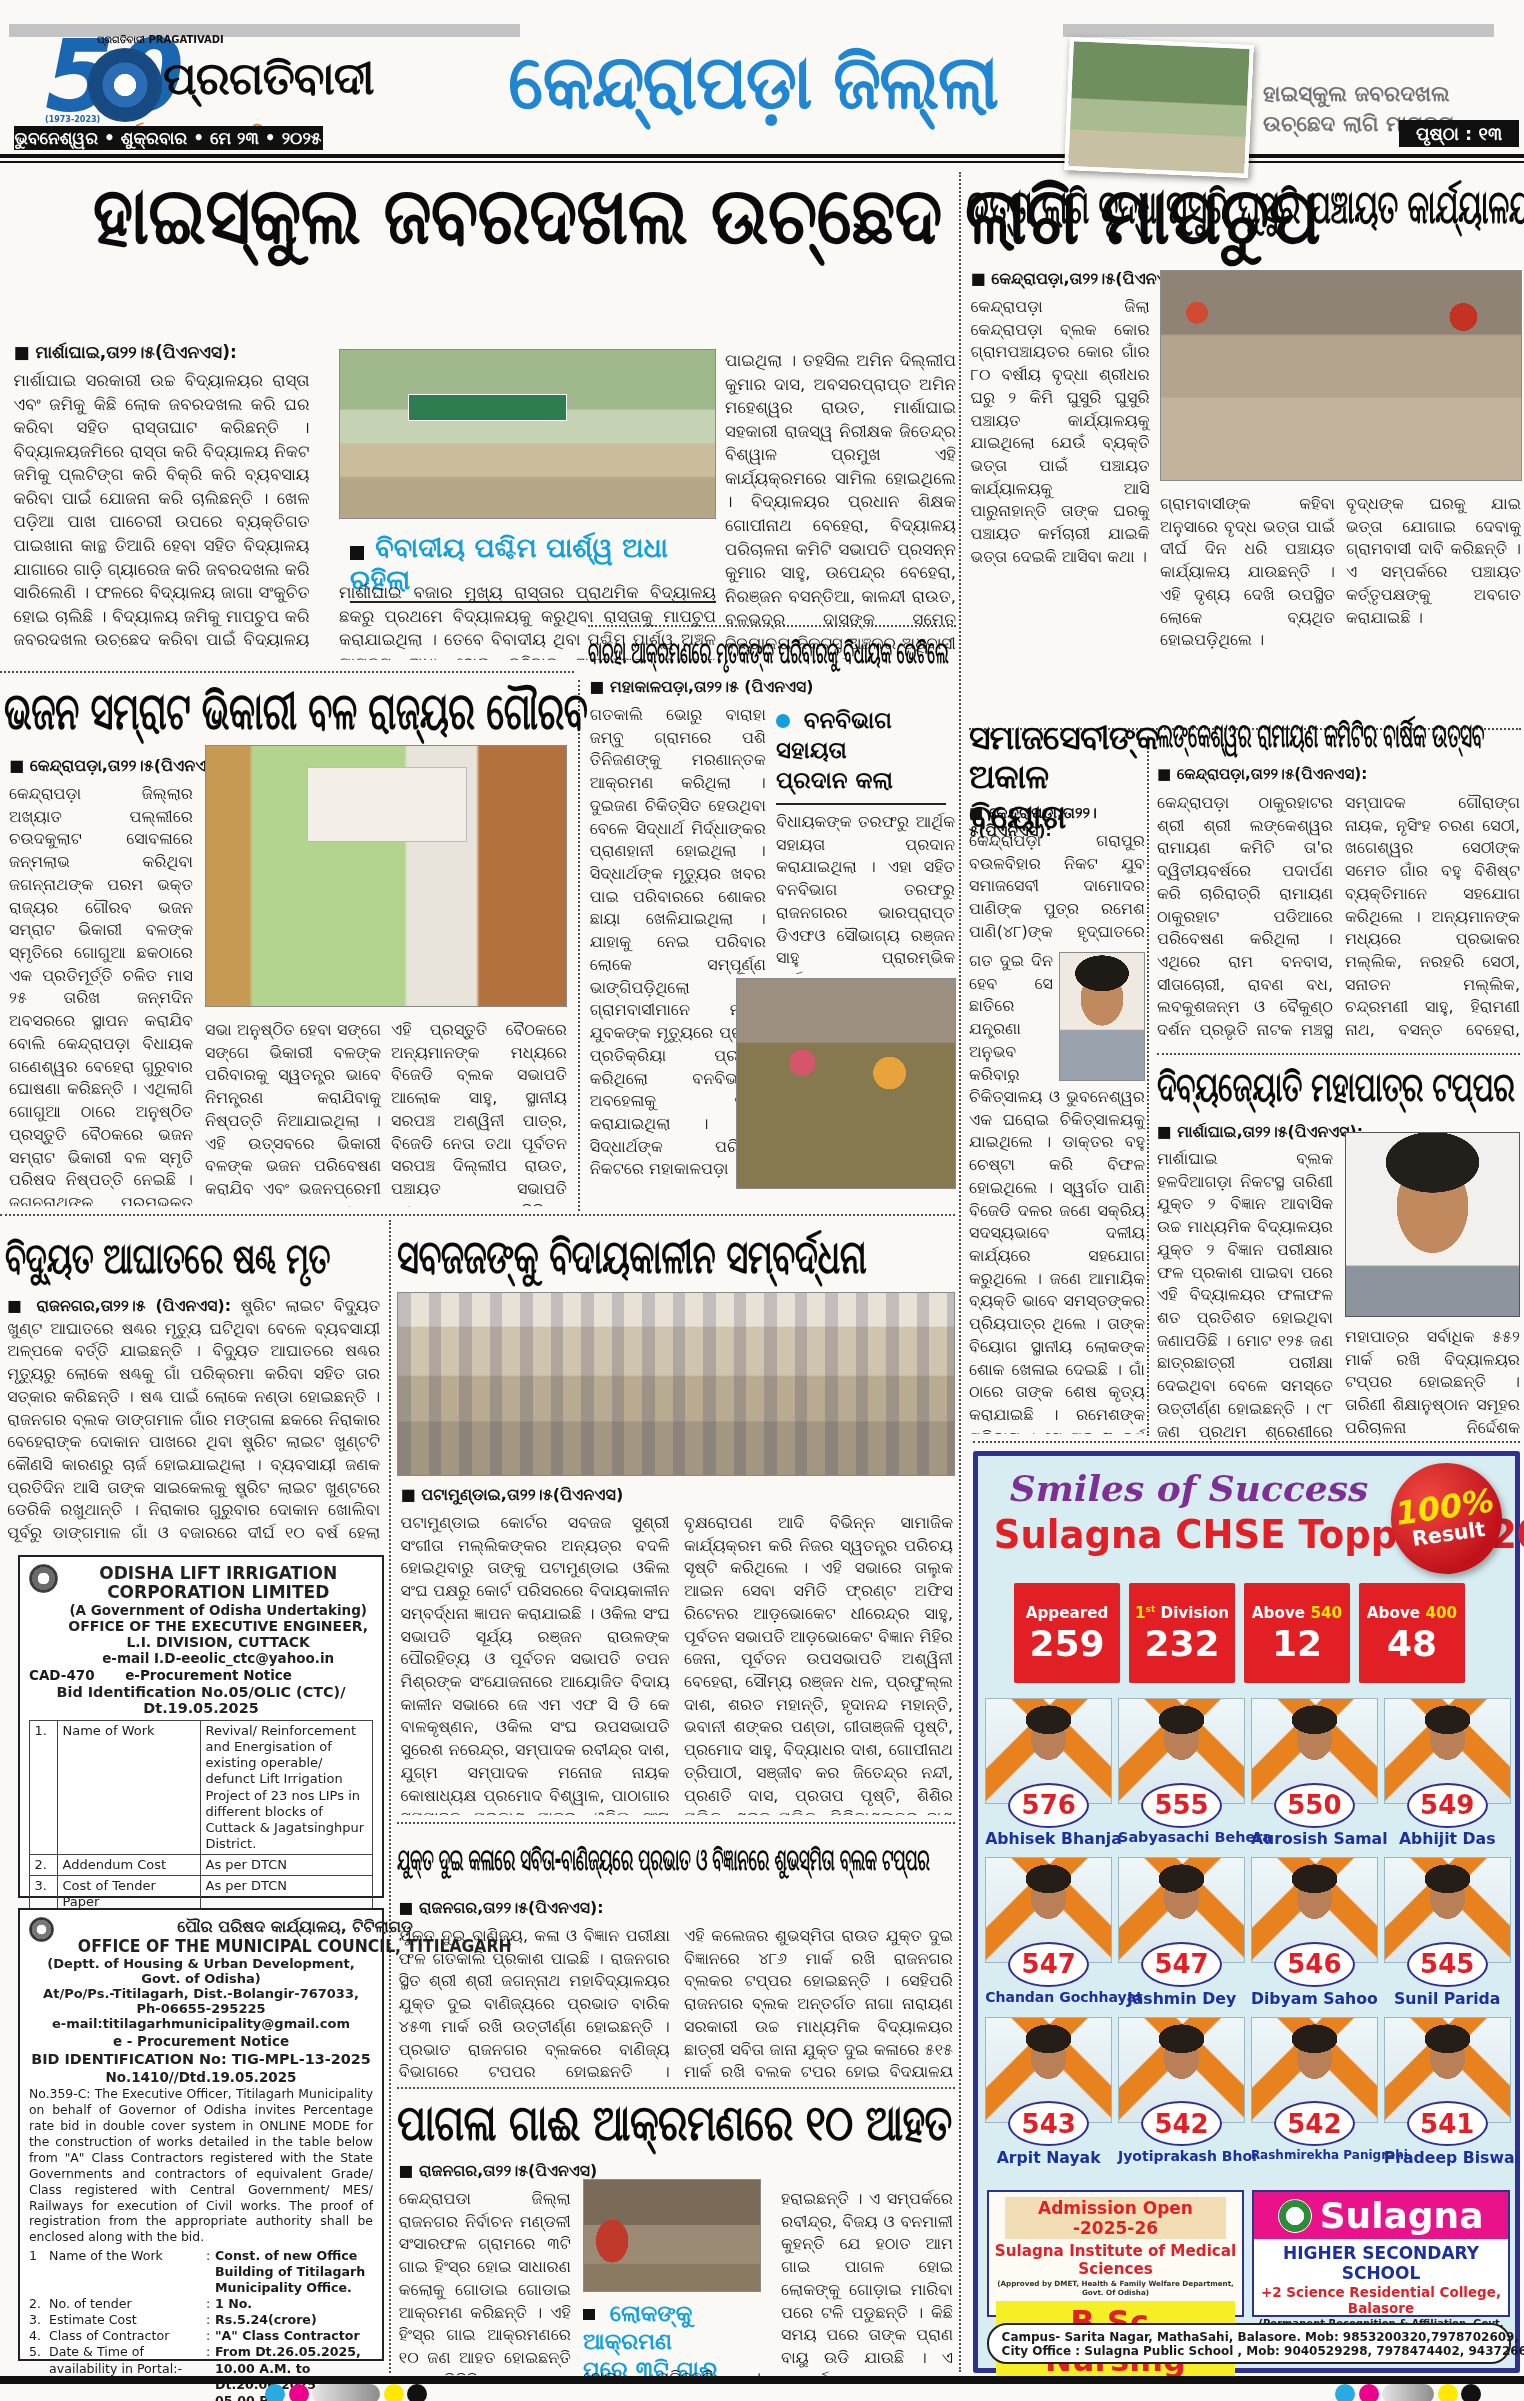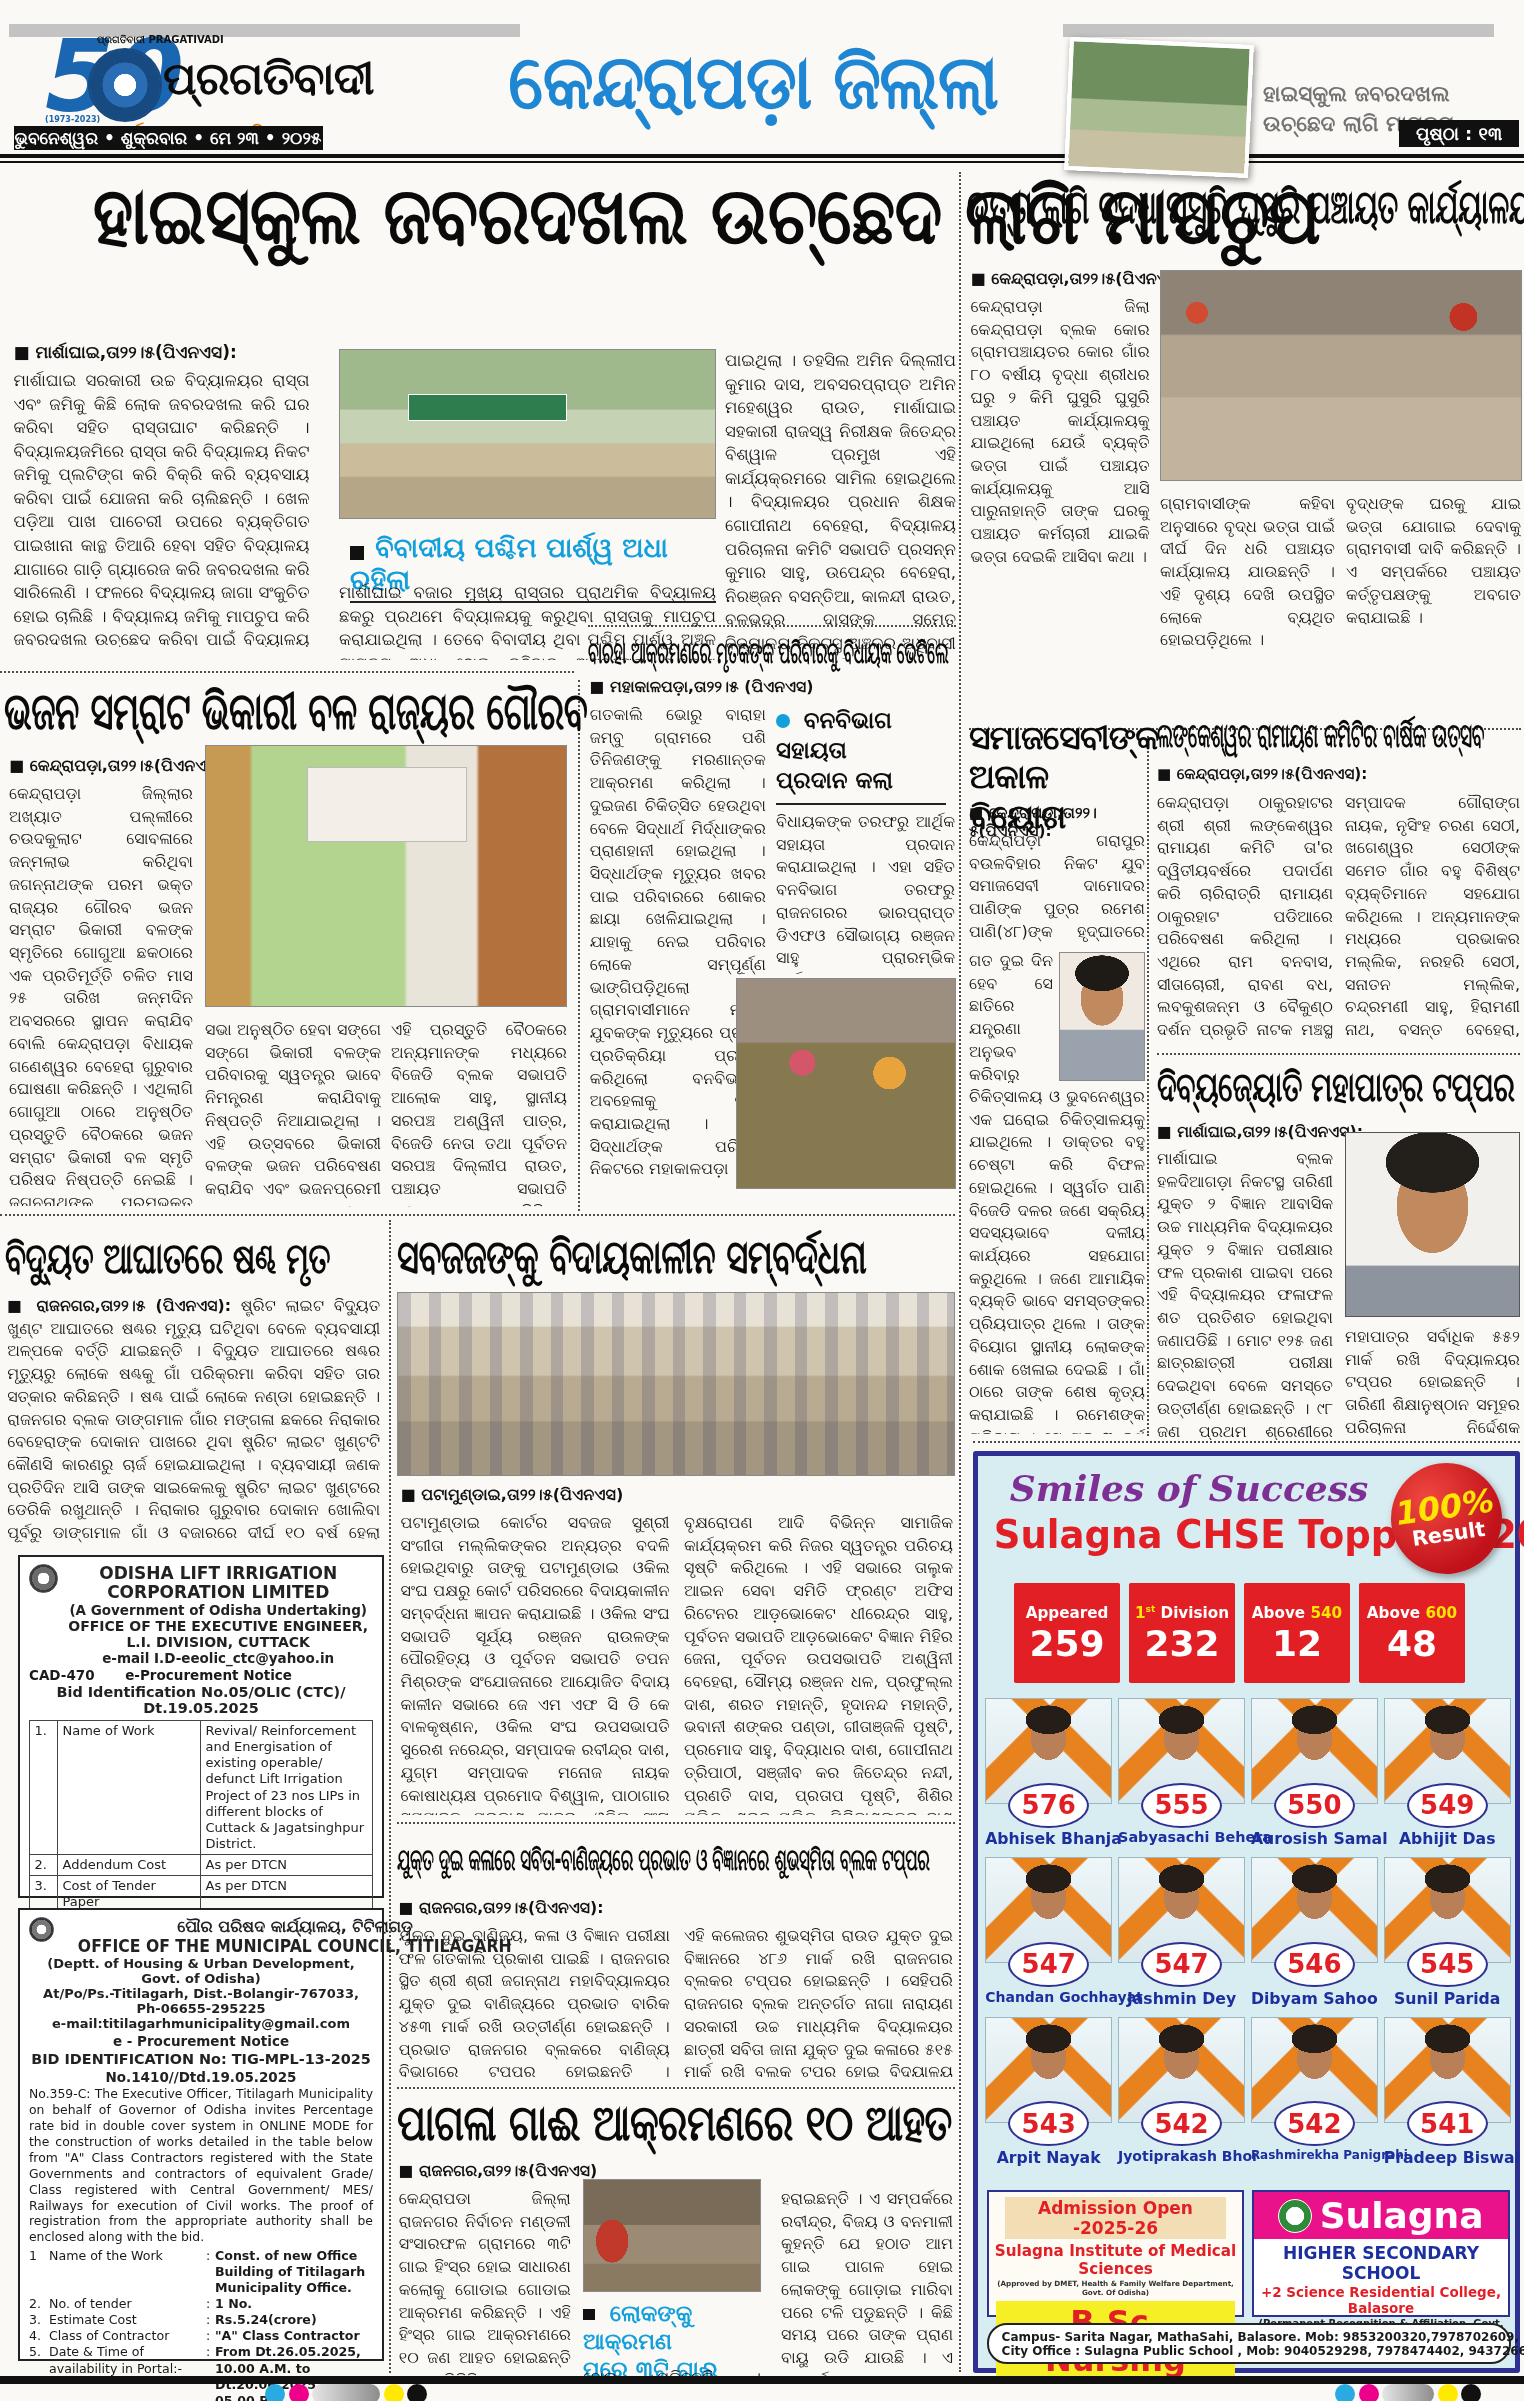--- a/index.html
+++ b/index.html
@@ -384,21 +384,21 @@
       </div>
       <div class="stat">
         <span class="lbl"><span class="yel">1</span><sup class="yel" style="font-size:9px;">st</sup><span> Division</span></span>
         <span class="val">232</span>
       </div>
       <div class="stat">
         <span class="lbl"><span>Above </span><span class="yel">540</span></span>
         <span class="val">12</span>
       </div>
       <div class="stat">
-        <span class="lbl"><span>Above </span><span class="yel">600</span></span>
+        <span class="lbl"><span>Above </span><span class="yel">400</span></span>
         <span class="val">48</span>
       </div>
     </div>
 
     <div class="abs" style="left:7.2px;top:242px;width:526px;display:grid;grid-template-columns:repeat(4,1fr);gap:9px 5.4px;">
       <div class="scell">
           <div class="sp"></div>
           <div class="oval">576</div>
           <div class="sname">Abhisek Bhanja</div>
         </div>

